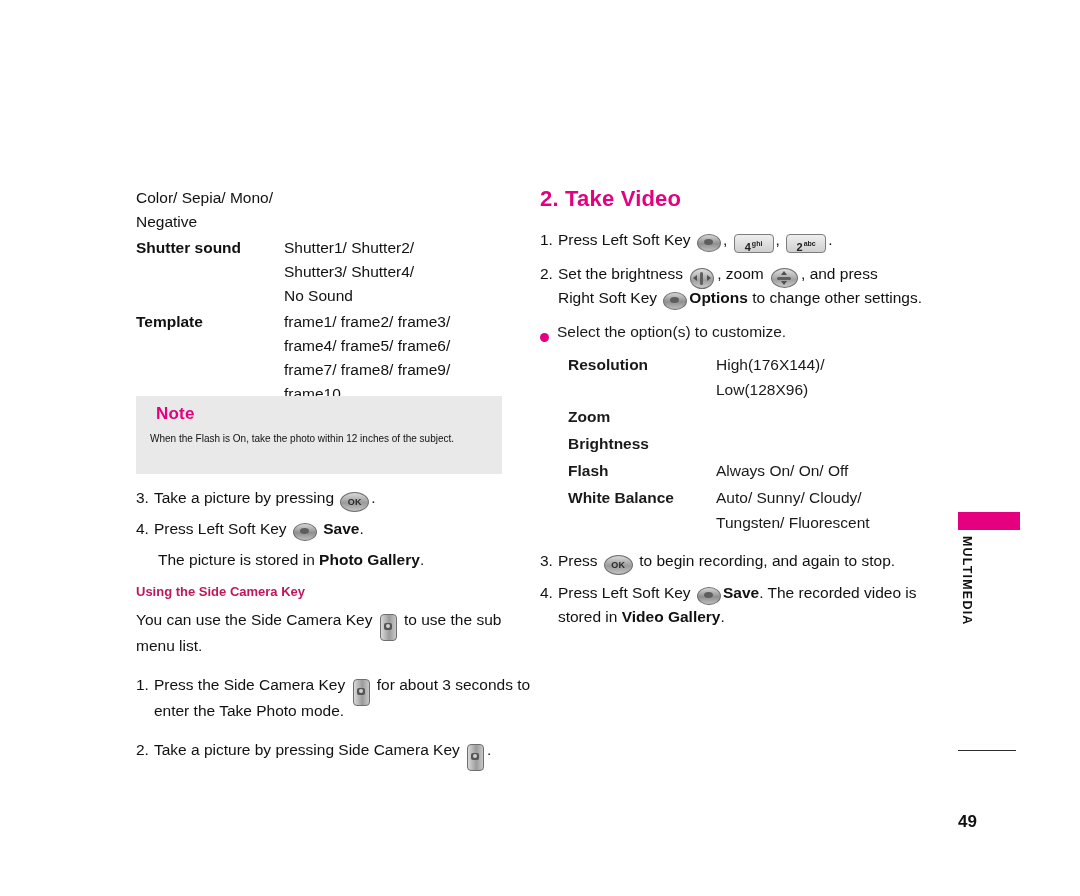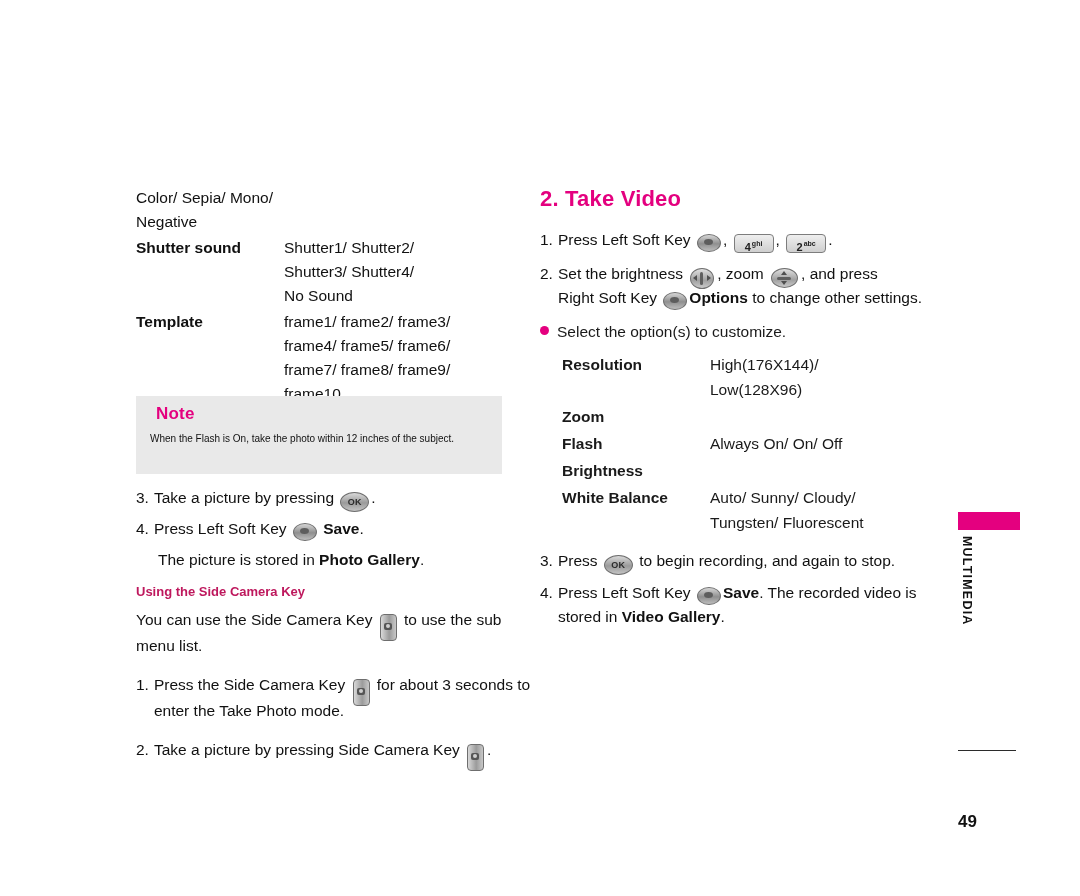--- a/index.html
+++ b/index.html
@@ -115,39 +115,39 @@
   
   .head2 {
     color: #e4007f;
     font-size: 22px;
     font-weight: bold;
     margin: 0 0 16px 0;
     letter-spacing: 0.2px;
   }
   .bullet-row {
     display: flex;
-    align-items: center;
+    align-items: flex-end;
     font-size: 15.5px;
     line-height: 24px;
     margin: 10px 0 8px 0;
   }
   .bullet-dot {
     width: 9px; height: 9px;
     border-radius: 50%;
     background: #e4007f;
     display: inline-block;
     margin-right: 8px;
     flex: 0 0 9px;
     position: relative;
     top: -2px;
   }
   .opt-row {
     display: flex;
     margin-bottom: 2px;
-    margin-left: 22px;
+    margin-left: 28px;
   }
   .opt-term {
     flex: 0 0 148px;
     width: 148px;
     font-weight: bold;
     font-size: 15.5px;
     line-height: 25px;
   }
   .opt-def {
     font-size: 15.5px;
@@ -437,28 +437,28 @@
         <div class="opt-def">
           <div>High(176X144)/</div>
           <div>Low(128X96)</div>
         </div>
       </div>
       <div class="opt-row">
         <div class="opt-term">Zoom</div>
         <div class="opt-def"></div>
       </div>
       <div class="opt-row">
+        <div class="opt-term">Brightness</div>
+        <div class="opt-def"></div>
+      </div>
+      <div class="opt-row">
         <div class="opt-term">Flash</div>
         <div class="opt-def">
           <div>Always On/ On/ Off</div>
         </div>
-      </div>
-      <div class="opt-row">
-        <div class="opt-term">Brightness</div>
-        <div class="opt-def"></div>
       </div>
       <div class="opt-row">
         <div class="opt-term">White Balance</div>
         <div class="opt-def">
           <div>Auto/ Sunny/ Cloudy/</div>
           <div>Tungsten/ Fluorescent</div>
         </div>
       </div>
     </div>
 

